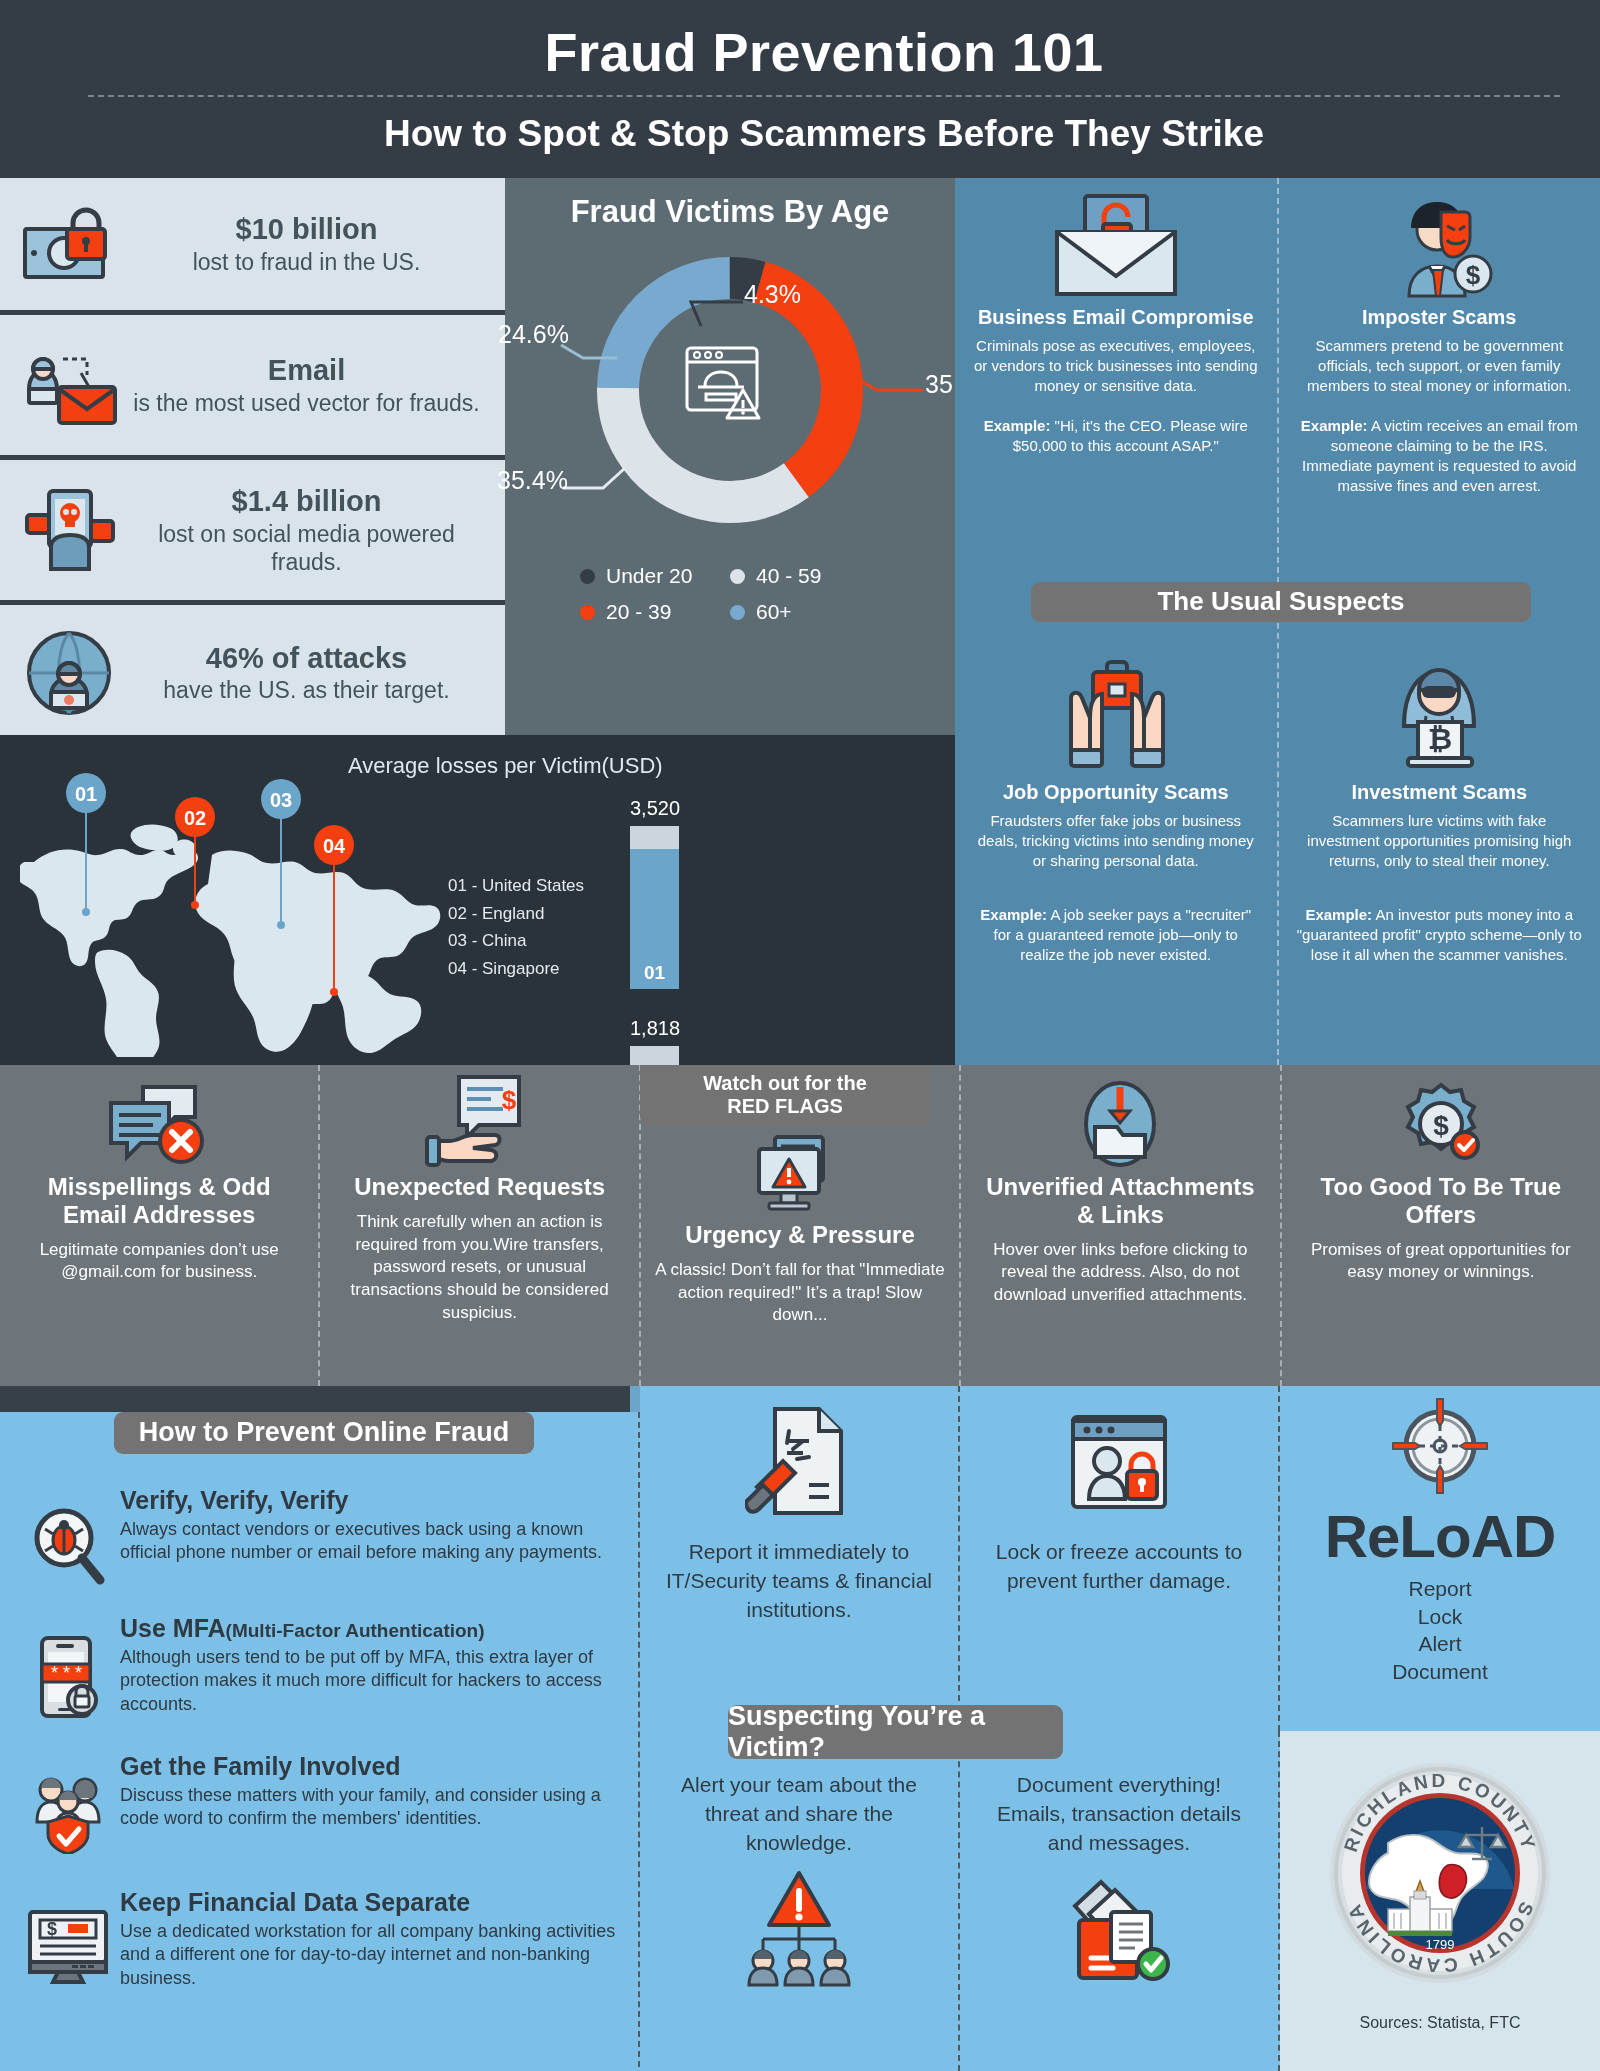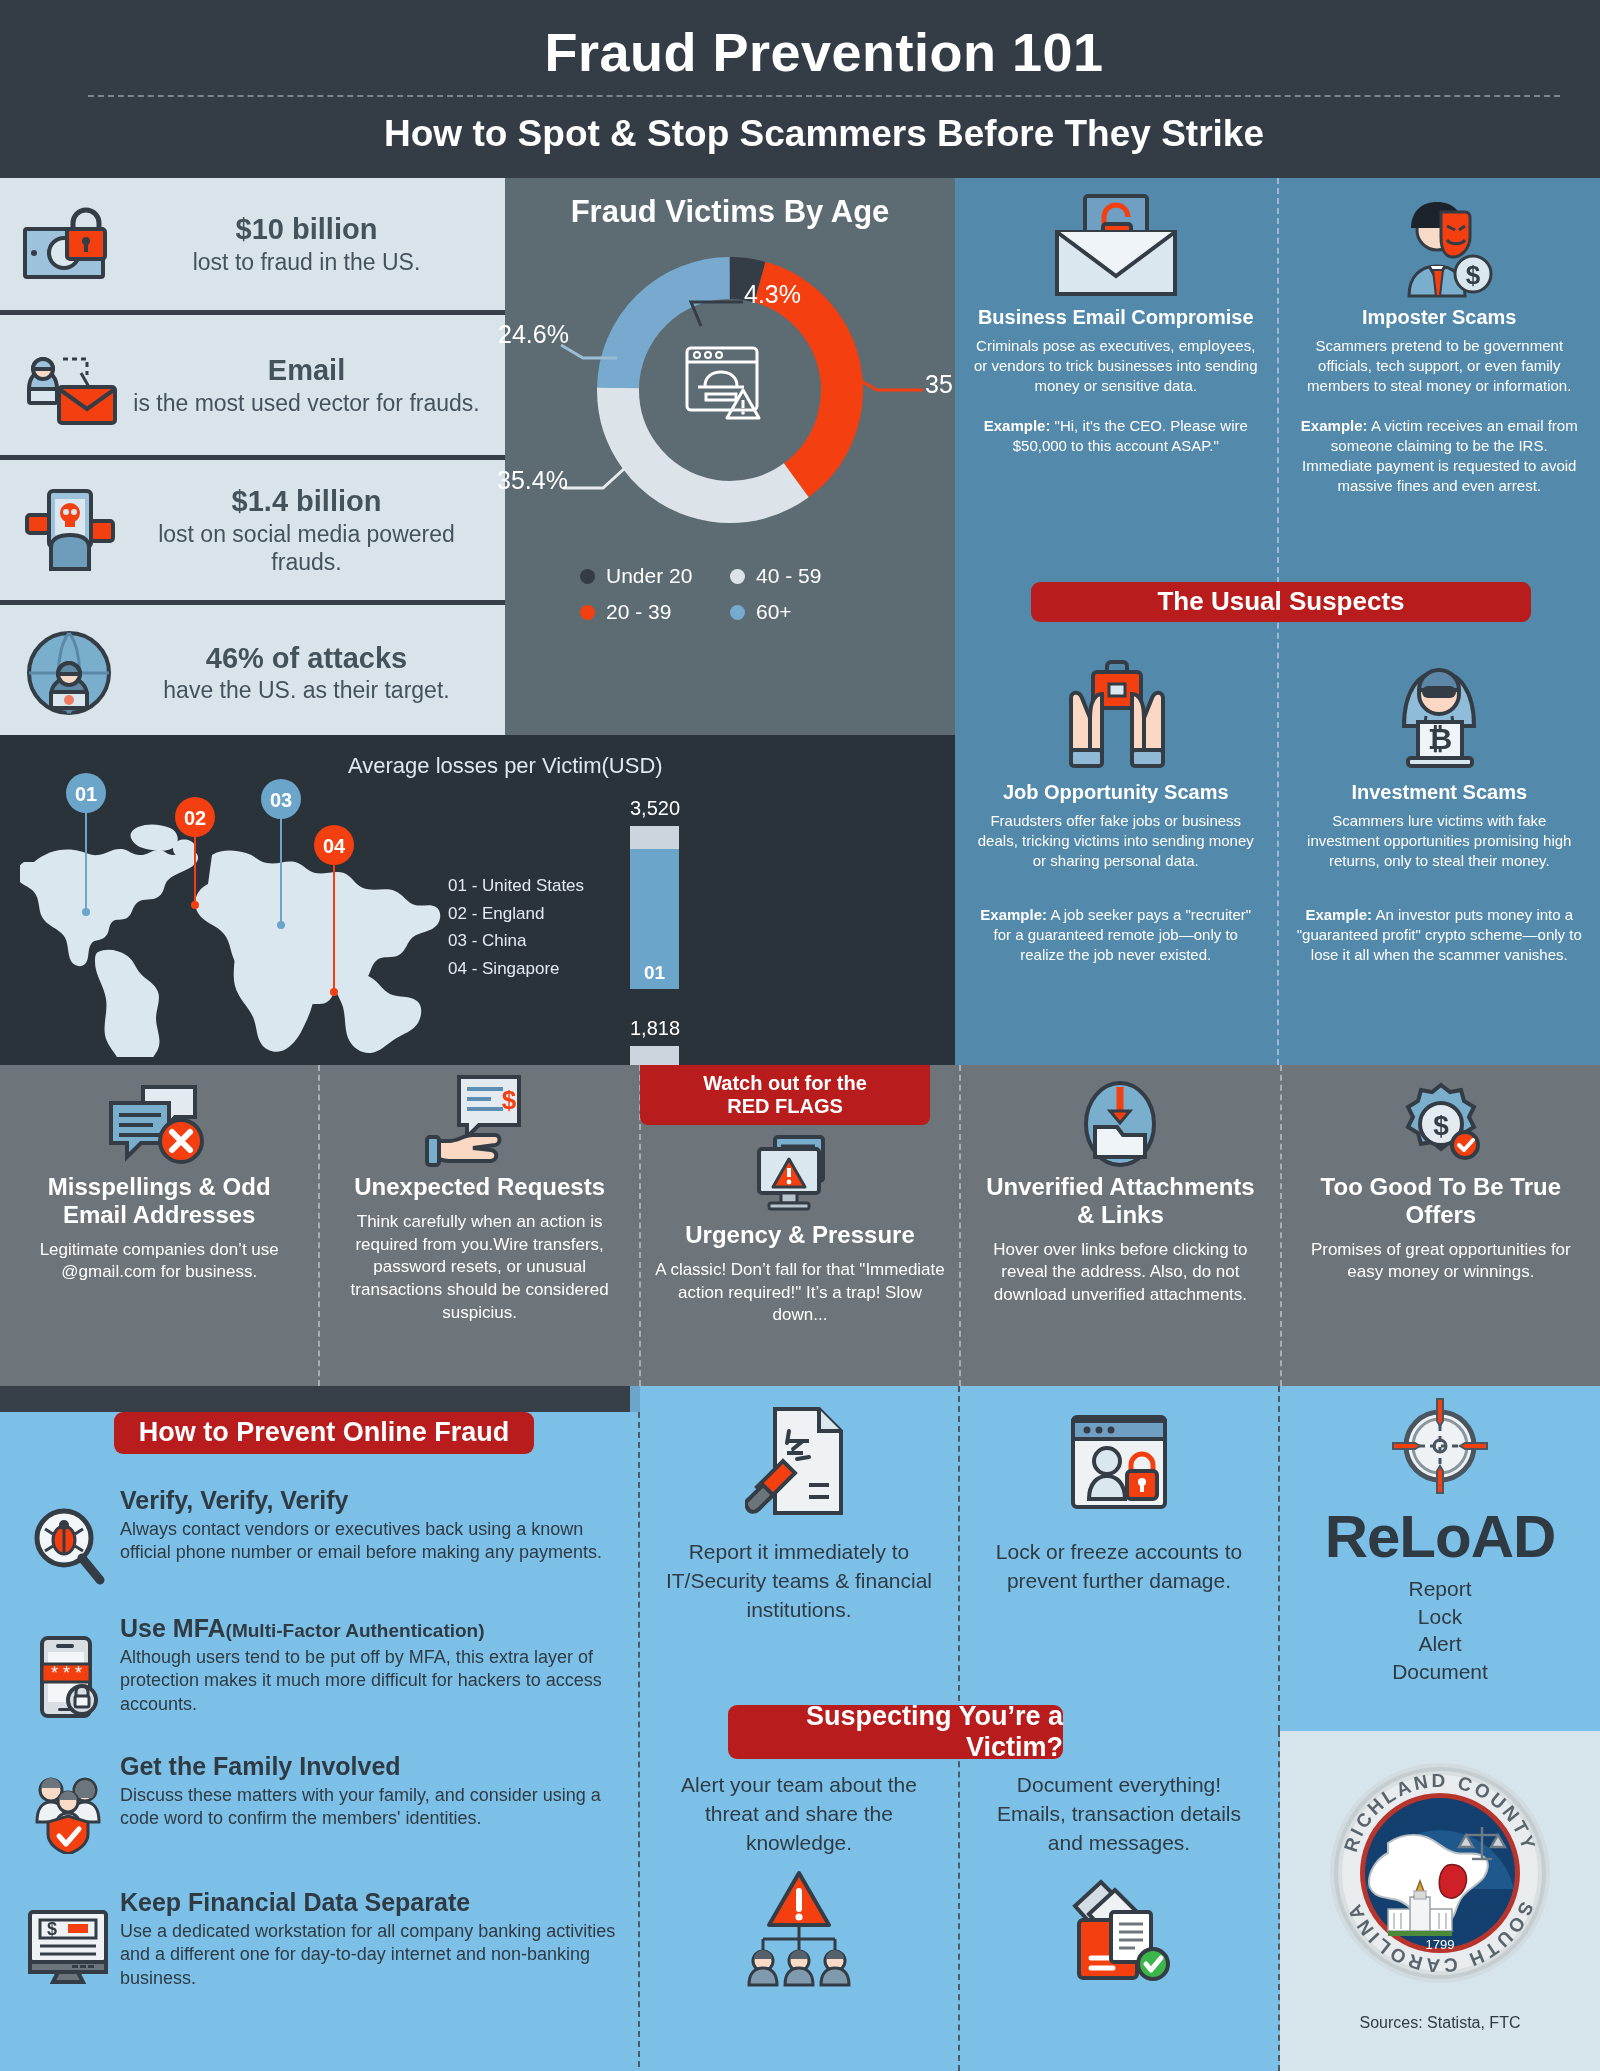--- a/index.html
+++ b/index.html
@@ -69,23 +69,23 @@
   .scam-grid { display:flex; height:100%; }
   .scam-card { flex:1; padding:14px 16px 0; text-align:center; color:#fff; position:relative; }
   .scam-card + .scam-card { border-left:2px dashed #9cbbd0; }
   .scam-ico { height:108px; display:flex; align-items:center; justify-content:center; }
   .scam-h { font-size:20px; font-weight:bold; margin-top:6px; }
   .scam-p { font-size:15px; line-height:1.33; margin-top:7px; }
   .scam-ex { font-size:15px; line-height:1.33; margin-top:20px; }
   .scam-ex b { font-weight:bold; }
 
   .ribbon {
-    position:absolute; background:#b91c1c; color:#fff; font-weight:bold;
+    position:absolute; background:#737373; color:#fff; font-weight:bold;
     border-radius:9px; display:flex; align-items:center; justify-content:center;
-    text-align:right; line-height:1.15;
+    text-align:left; line-height:1.15;
   }
   #usual-suspects-ribbon { left:1031px; top:582px; width:500px; height:40px; font-size:26px; z-index:9;}
 
   
   .map-panel {
     position:absolute; left:0; top:735px; width:955px; height:396px;
     background:#2a323a;
   }
   .map-title { position:absolute; left:348px; top:18px; color:#dfe8ee; font-size:22px; }
   .map-legend { position:absolute; left:448px; top:137px; color:#e3ebf0; font-size:17px; line-height:1.62; }

